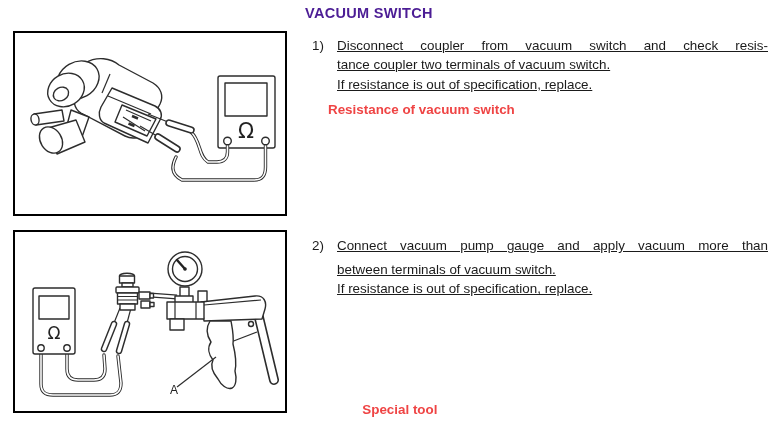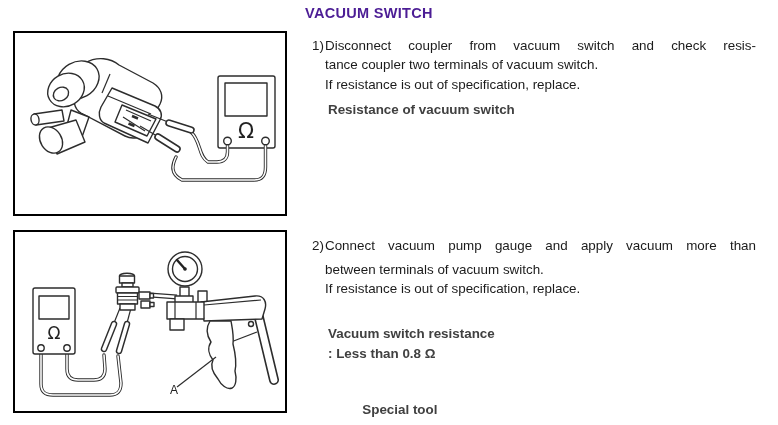--- a/index.html
+++ b/index.html
@@ -18,30 +18,30 @@
 
   
   .title {
     position:absolute; left:305px; top:5px; margin:0;
     font-size:14.5px; font-weight:bold; letter-spacing:0.3px; color:#4c1d95;
   }
   .step { position:absolute; left:312px; font-size:13.4px; }
   #step1 { top:36px; }
   #step2 { top:236px; }
   .step .num { position:absolute; left:0; top:0; line-height:19.4px; }
-  .step .lines { margin-left:13px; width:431px; line-height:19.4px; }
+  .step .lines { margin-left:25px; width:431px; line-height:19.4px;text-decoration:underline; }
   .ln { white-space:normal; }
   .ln.just { text-align:justify; text-align-last:justify; }
   #step2 .l1 { margin-bottom:4.5px; }
   #step2 .l2 { margin-bottom:2px; }
   sup { font-size:9.5px; line-height:0; vertical-align:4.5px; }
 
   .spec {
     position:absolute; left:328px; font-size:13.4px; font-weight:bold;
-    line-height:20px; color:#404040;
+    line-height:20px; color:#ef4444;
   }
   #spec1 { top:100px; }
   #spec2 { top:324px; }
   #tool  { top:400px;text-align:right; }
 
   
   .o    { fill:#fff; stroke:#2d2d2d; stroke-width:1.4; stroke-linejoin:round; }
   .thin { fill:none; stroke:#2d2d2d; stroke-width:1.2; }
   .pin  { fill:none; stroke:#2d2d2d; stroke-width:2.6; }
   .wireb  { fill:none; stroke:#2d2d2d; stroke-width:3.4; stroke-linecap:round; }
@@ -197,23 +197,19 @@
 
   <div class="step" id="step2">
     <span class="num">2)</span>
     <div class="lines">
       <div class="ln l1 just">Connect vacuum pump gauge and apply vacuum more than</div>
       <div class="ln">between terminals of vacuum switch.</div>
       <div class="ln">If resistance is out of specification, replace.</div>
     </div>
   </div>
 
-  <div class="spec" id="spec2">
-    <div>Vacuum switch resistance</div>
-    <div>: Less than 0.8 Ω</div>
-  </div>
 
   <div class="spec" id="tool">
     <div>Special tool</div>
     <div>(A) : 09917-47910</div>
   </div>
 
 </div>
 
 </body></html>

